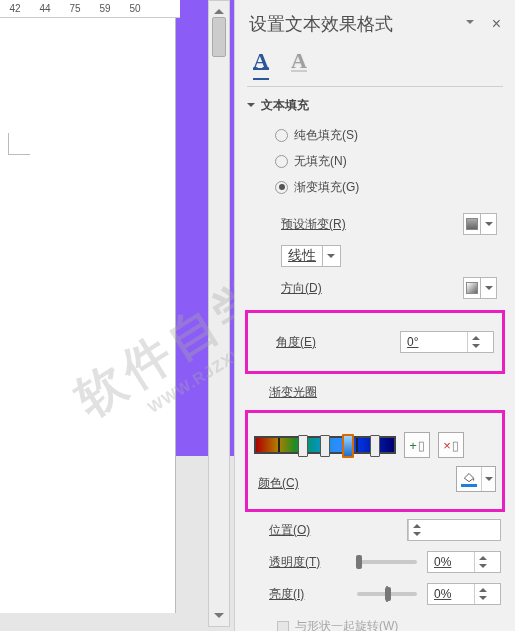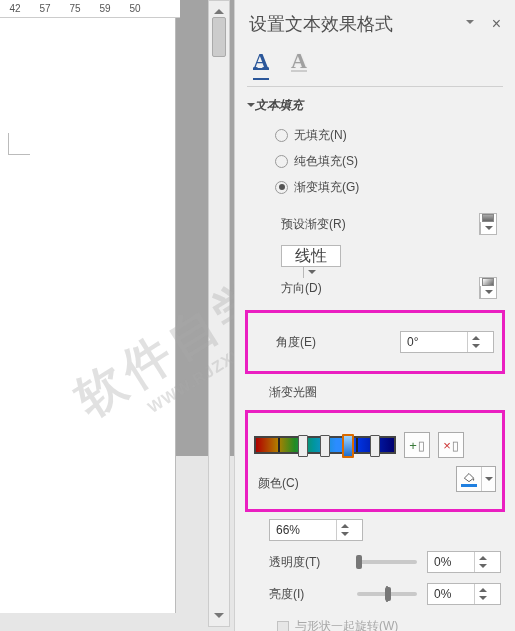--- a/index.html
+++ b/index.html
@@ -1,18 +1,18 @@
 <!DOCTYPE html>
 <html><head>
 <meta charset="utf-8">
 <style>
   * { box-sizing: border-box; margin: 0; padding: 0; font-family: "Microsoft YaHei", "Segoe UI", sans-serif; }
   body { background: #e6e6e6; width: 515px; height: 631px; overflow: hidden; position: relative; }
 
-  .ruler-area { position: absolute; left: 0; top: 0; width: 234px; height: 456px; background: #a3a3a3; }
+  .ruler-area { position: absolute; left: 0; top: 0; width: 234px; height: 456px; background: #8b5cf6; }
   .ruler { position: absolute; left: 0; top: 0; width: 180px; height: 18px; background: #fff; font-size: 10px; color: #555; display: flex; align-items: center; border-bottom: 1px solid #ccc; }
   .ruler span { width: 30px; text-align: center; }
   .doc-page { position: absolute; left: 0; top: 18px; width: 176px; height: 595px; background: #fff; border-right: 1px solid #bbb; }
   .doc-caret { position: absolute; top: 115px; left: 8px; width: 22px; height: 22px; border-left: 1px solid #bbb; border-bottom: 1px solid #bbb; }
 
   .vscroll { position: absolute; left: 208px; top: 0; width: 22px; height: 627px; background: #eee; border: 1px solid #ccc; }
   .vscroll::before { content:""; position:absolute; top:3px; left:5px; border:5px solid transparent; border-bottom-color:#777; }
   .vscroll::after { content:""; position:absolute; bottom:3px; left:5px; border:5px solid transparent; border-top-color:#777; }
   .vscroll .thumb { position:absolute; top:16px; left:3px; width:14px; height:40px; background:#ccc; border:1px solid #aaa; border-radius:2px; }
 
@@ -26,33 +26,33 @@
 
   .tabset { display: flex; gap: 22px; padding: 8px 18px 6px 18px; }
   .tab-a, .tab-a2 { font-size: 22px; font-weight: bold; font-family: "Times New Roman", serif; position: relative; }
   .tab-a { color: #2b579a; border-bottom: 2px solid #2b579a; padding-bottom: 4px; }
   .tab-a2 { color: #a0a0a0; text-shadow: 0 0 2px #ddd; padding-bottom: 4px; }
   .tab-a::after, .tab-a2::after { content: ""; position: absolute; left: 0; bottom: 8px; width: 100%; height: 2px; background: currentColor; }
   .tab-a2::after { background: #ccc; }
   .tabset-line { border-bottom: 1px solid #d0d0d0; margin: 0 12px; }
 
   .section { padding: 10px 4px 4px 12px; font-size: 12px; color: #464646; }
-  .sect-head { display: flex; align-items: center; font-weight: bold; cursor: pointer; font-style: italic; }
+  .sect-head { display: flex; align-items: center; gap: 6px; font-weight: bold; cursor: pointer; }
   .tri { width: 0; height: 0; border: 4px solid transparent; }
   .tri.down { border-top-color: #555; margin-top: 3px; }
   .tri.right { border-left-color: #888; }
 
   .radios { padding: 8px 0 8px 28px; font-size: 12px; color: #494949; }
   .radios label { display: flex; align-items: center; height: 26px; gap: 6px; }
   .radios input { appearance: none; width: 13px; height: 13px; border: 1px solid #999; border-radius: 50%; display: inline-flex; align-items: center; justify-content: center; }
   .radios input:checked::after { content: ""; width: 6px; height: 6px; border-radius: 50%; background: #555; }
 
-  .proprow { display: flex; align-items: center; padding: 4px 14px 4px 34px; font-size: 12px; color: #494949; height: 32px; }
+  .proprow { display: flex; align-items: center; padding: 4px 14px 4px 34px; font-size: 12px; color: #494949; height: 32px; text-decoration: underline; }
   .proprow .lbl { flex: 1; }
-  .dropdown { display: flex; align-items: center; height: 22px; border: 1px solid #b8b8b8; background: #fff; font-size: 16px; flex-direction: column; }
+  .dropdown { display: flex; align-items: center; height: 22px; border: 1px solid #b8b8b8; background: #fff; font-size: 14px; }
   .dropdown .dval { padding: 0 6px; color: #444; }
   .dropdown .dbtn { width: 16px; height: 100%; border-left: 1px solid #b8b8b8; display: flex; align-items: center; justify-content: center; }
   .dropdown .dbtn div { width: 0; height: 0; border: 4px solid transparent; border-top-color: #666; margin-top:3px; }
   .sw { width: 12px; height: 12px; background: linear-gradient(#aaa,#666); margin: 0 2px; border:1px solid #888; }
   .sw.dir { background: linear-gradient(135deg,#fff,#666); }
 
   .spinner { display: flex; height: 22px; border: 1px solid #b8b8b8; background: #fff; width: 94px; align-items: center; }
   .spinner input { border: 0; width: 66px; height: 100%; padding: 0 6px; font-size: 12px; outline: none; background: transparent; color: #333; }
   .spinbtns { width: 16px; height: 100%; border-left: 1px solid #ccc; display: flex; flex-direction: column; }
   .spinbtns div { flex: 1; display: flex; align-items: center; justify-content: center; }
@@ -96,21 +96,21 @@
   .watermark { position: absolute; left: 60px; top: 200px; width: 280px; height: 280px; transform: rotate(-32deg); pointer-events: none; font-family: "Microsoft YaHei", sans-serif; color: rgba(170,170,170,0.35); display:flex; flex-direction:column; align-items:center; justify-content:center; white-space:nowrap; }
   .watermark .big { font-size: 48px; letter-spacing: 6px; font-weight: bold; }
   .watermark .small { font-size: 16px; font-weight: bold; letter-spacing: 1px; }
 </style>
 </head>
 <body>
 
 <div class="ruler-area">
   <div class="ruler">
     <span>42</span>
-    <span>57</span>
+    <span>44</span>
     <span>75</span>
     <span>59</span>
     <span>50</span>
   </div>
   <div class="doc-page">
     <div class="doc-caret"></div>
   </div>
   <div class="vscroll">
     <div class="thumb"></div>
   </div>
@@ -139,25 +139,25 @@
 
   <div class="section">
     <div class="sect-head">
       <div class="tri down"></div>
       <span>文本填充</span>
     </div>
 
     <div class="radios">
       <label>
         <input type="radio" name="fill" style="">
-          <span>无填充(N)</span>
+          <span>纯色填充(S)</span>
       </label>
       <label>
         <input type="radio" name="fill" style="">
-          <span>纯色填充(S)</span>
+          <span>无填充(N)</span>
       </label>
       <label>
         <input type="radio" name="fill" checked="" style="">
           <span>渐变填充(G)</span>
       </label>
     </div>
 
     <div class="proprow">
       <span class="lbl">预设渐变(R)</span>
       <div class="dropdown">
@@ -238,22 +238,22 @@
           <div class="underbar"></div>
         </div>
         <div class="dbtn">
             <div></div>
           </div>
       </div>
     </div>
   </div>
 
   <div class="proprow">
+    <span class="lbl">位置(O)</span>
     <div class="spinner">
-      <input value="66%" style="">
       <div class="spinbtns">
           <div></div>
           <div></div>
         </div>
     </div>
   </div>
 
   <div class="proprow">
     <span class="lbl">透明度(T)</span>
     <div class="slider-track">

